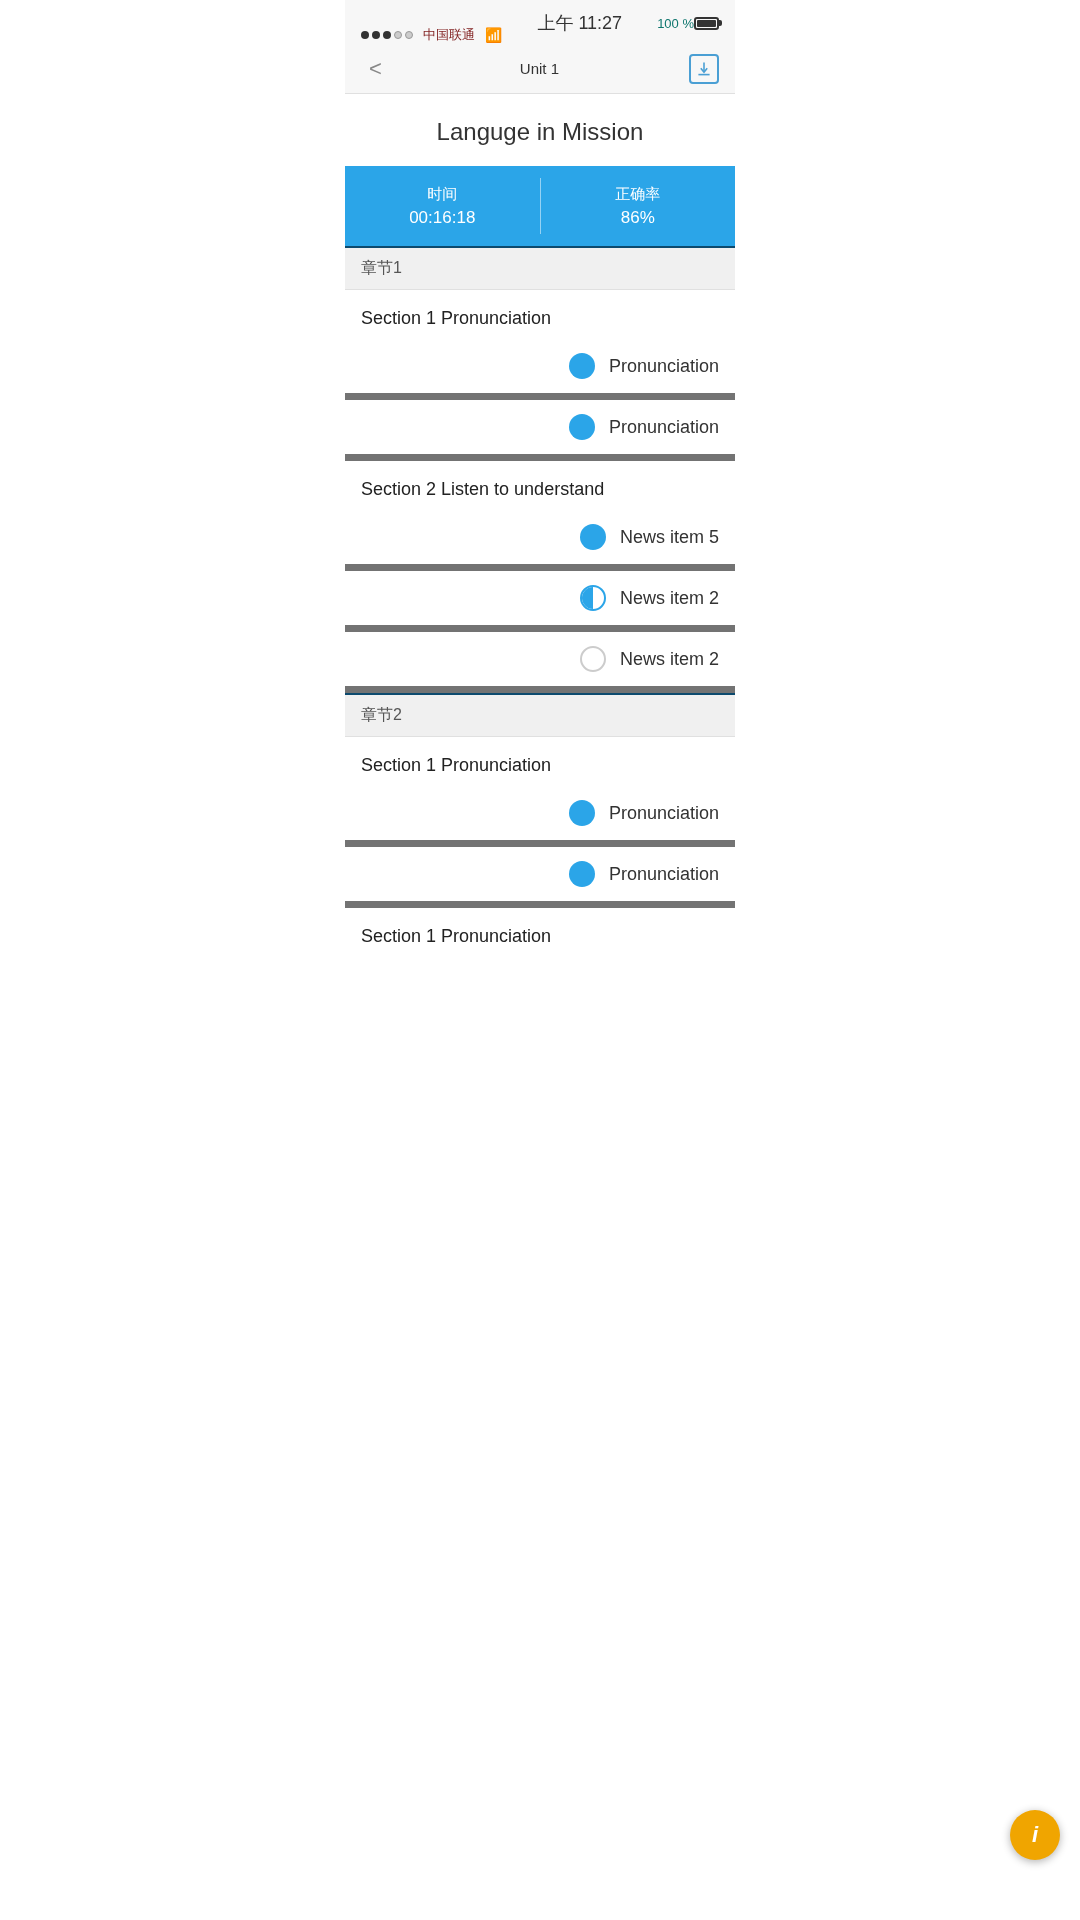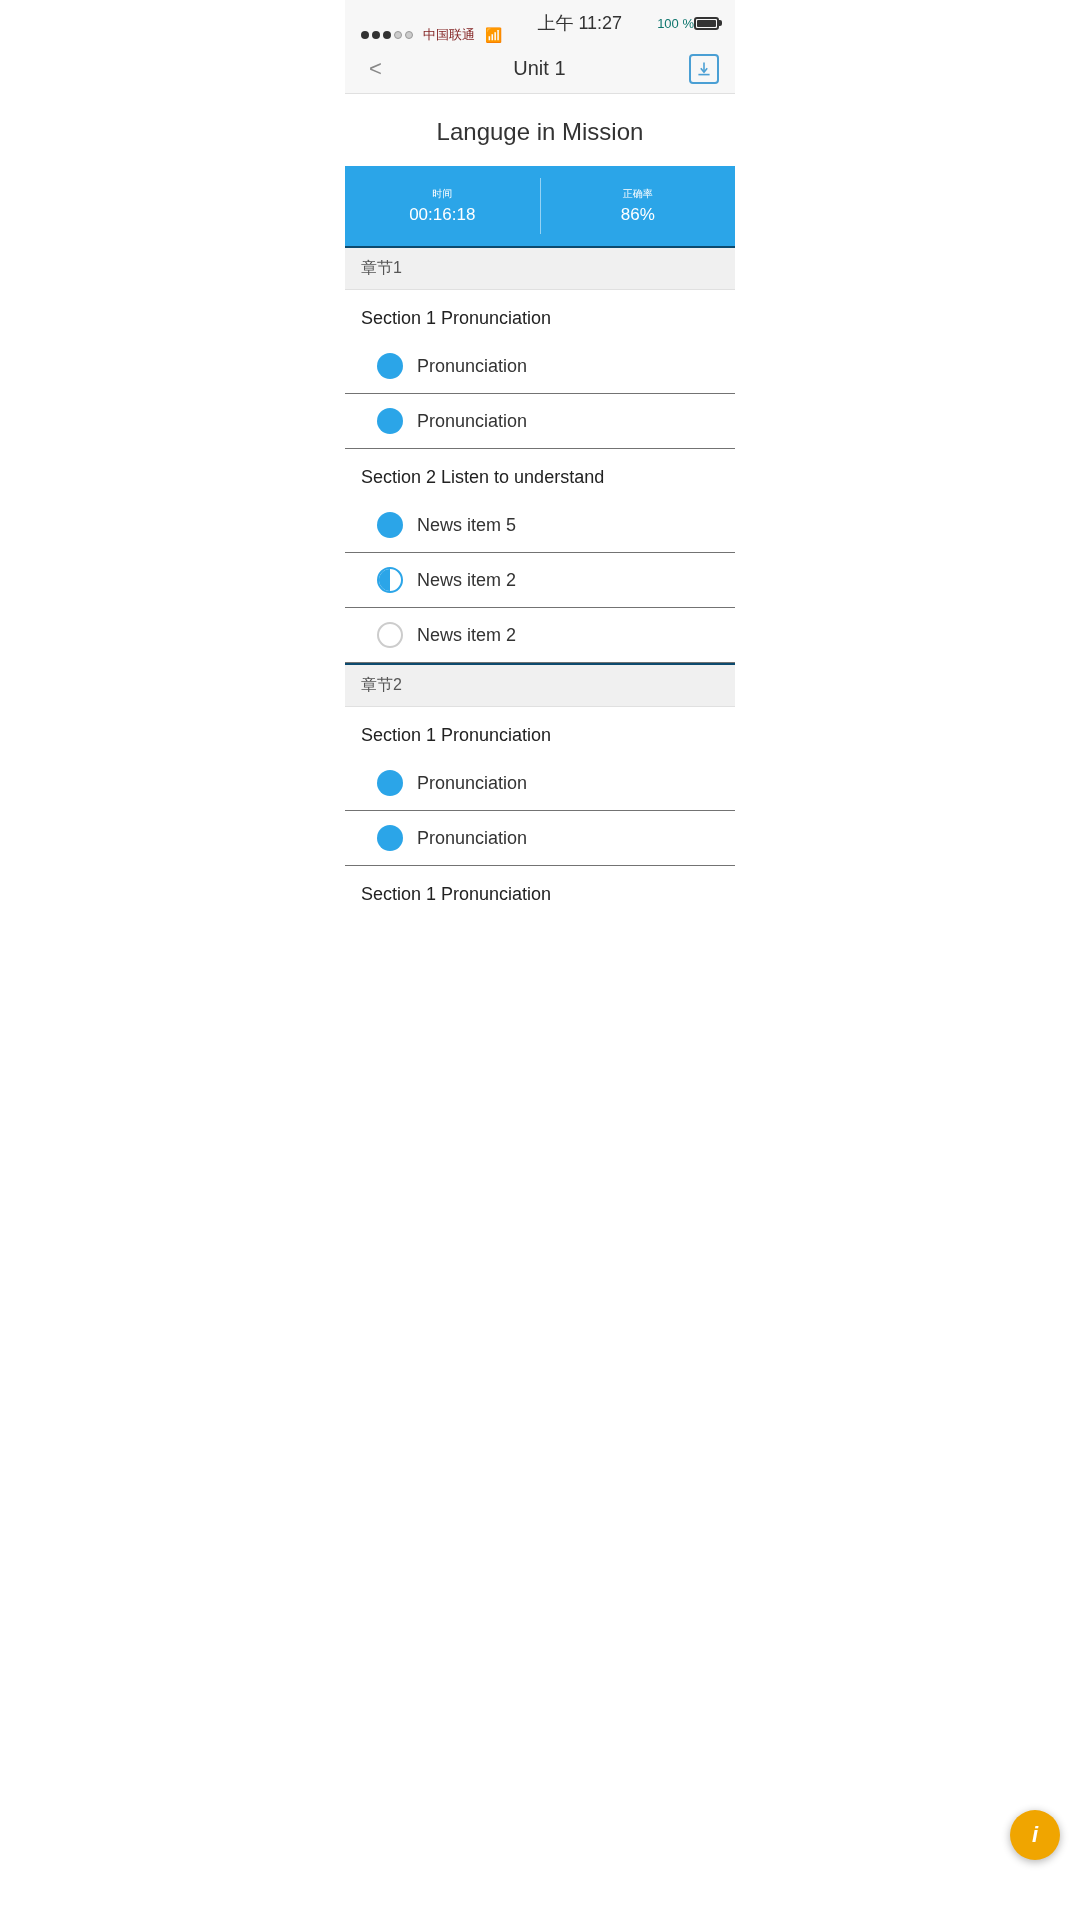--- a/index.html
+++ b/index.html
@@ -65,21 +65,21 @@
       border-bottom: 1px solid #e0e0e0;
       height: 50px;
     }
     .nav-back {
       font-size: 22px;
       color: #888;
       cursor: pointer;
       padding: 4px 8px;
     }
     .nav-title {
-      font-size: 20px;
+      font-size: 15px;
       font-weight: 400;
       color: #333;
     }
     .nav-download {
       width: 30px; height: 30px;
       border: 2px solid #4a9fd4;
       border-radius: 4px;
       display: flex; align-items: center; justify-content: center;
       cursor: pointer;
     }
@@ -110,21 +110,21 @@
       align-items: center;
       justify-content: center;
       color: #fff;
     }
     .stat-divider {
       width: 1px;
       background: rgba(255,255,255,0.5);
       margin: 12px 0;
     }
     .stat-label {
-      font-size: 10px;
+      font-size: 15px;
       margin-bottom: 4px;
     }
     .stat-value {
       font-size: 17px;
       font-weight: 400;
     }
 
     
     .chapter-header {
       background: #f0f0f0;
@@ -140,22 +140,23 @@
       font-size: 18px;
       color: #222;
       padding: 18px 16px 10px;
     }
 
     
     .list-item {
       display: flex;
       align-items: center;
       padding: 14px 16px 14px 32px;
-      border-bottom: 1px solid #737373;
-      cursor: pointer;
+      border-bottom: 7px solid #737373;
+      cursor: pointer;
+      justify-content: flex-end;
     }
     .list-item-text {
       font-size: 18px;
       color: #333;
       margin-left: 14px;
     }
 
     
     .circle-full {
       width: 26px; height: 26px;

